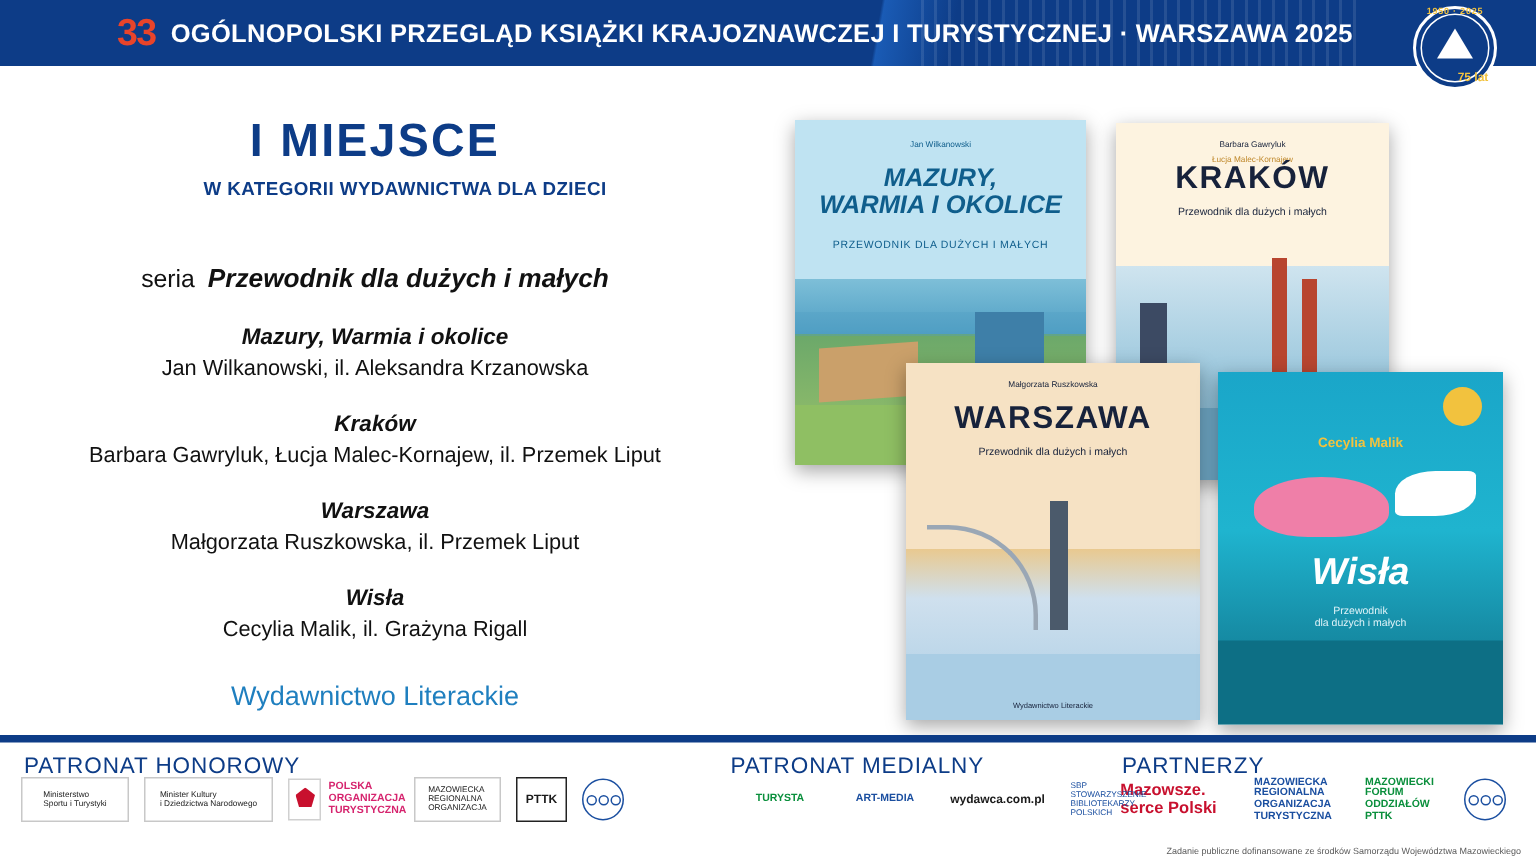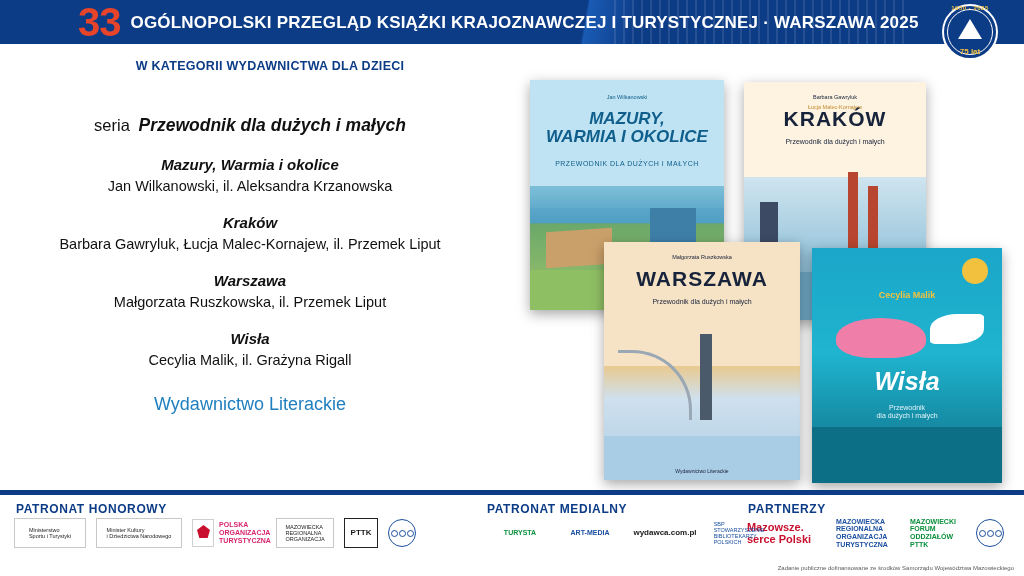--- a/index.html
+++ b/index.html
@@ -16,21 +16,21 @@
     position: absolute; top: 0; left: 0; width: 1024px; height: 44px;
     background: #0d3c87;
     display: flex; align-items: center;
   }
   .header-accent {
     position: absolute; top: 0; left: 0; width: 1024px; height: 44px;
     background: linear-gradient(100deg, #0d3c87 0%, #0d3c87 57%, #1a5bb5 57.2%, #0d3c87 62%, #0d3c87 100%);
   }
   .header-inner { position: relative; display: flex; align-items: center; padding-left: 78px; z-index: 3; }
   .edition-num {
-    color: #e8442a; font-size: 40px; font-weight: bold;
+    color: #e8442a; font-size: 25px; font-weight: bold;
     font-family: "Liberation Sans", sans-serif; letter-spacing: -1px;
     margin-right: 10px; line-height: 1;
   }
   .header-title {
     color: #ffffff; font-size: 17px; font-weight: bold; letter-spacing: 0.2px;
     white-space: nowrap; line-height: 1;
   }
   .header-stripes {
     position: absolute; right: 120px; top: 0; height: 44px; width: 290px; z-index: 1;
     background: repeating-linear-gradient(90deg, rgba(255,255,255,0.10) 0 2px, rgba(255,255,255,0) 2px 9px);
@@ -46,21 +46,21 @@
   .badge .ring2 {
     position: absolute; left: 13px; top: 7px; width: 46px; height: 46px;
     border-radius: 50%; border: 1px solid #ffffff;
   }
   .badge .tree {
     position: absolute; left: 24px; top: 17px; width: 0; height: 0;
     border-left: 12px solid transparent; border-right: 12px solid transparent;
     border-bottom: 20px solid #ffffff;
   }
   .badge .yrs {
-    position: absolute; left: 0; top: 45px; width: 72px; text-align: center;
+    position: absolute; left: 12px; top: 45px; width: 72px; text-align: center;
     color: #f2c23e; font-size: 8px; font-weight: bold;
   }
   .badge .top-years {
     position: absolute; left: 0; top: 3px; width: 72px; text-align: center;
     color: #f2c23e; font-size: 6px; font-weight: bold; letter-spacing: 0.5px;
   }
 
   
   .left { position: absolute; left: 0; top: 52px; width: 500px; }
   .place-title {
@@ -122,21 +122,21 @@
 
   .cov-band { position: absolute; left: 0; right: 0; }
 
   
   .footer {
     position: absolute; left: 0; bottom: 0; width: 1024px; height: 86px;
     background: #ffffff; border-top: 2px solid #0d3c87;
   }
   .footer-topline { position: absolute; left: 0; top: 0; width: 1024px; height: 3px; background: #0d3c87; }
   .foot-head {
-    position: absolute; font-size: 12px; font-weight: bold; color: #0d3c87; letter-spacing: 0.6px;
+    position: absolute; font-size: 15px; font-weight: normal; color: #0d3c87; letter-spacing: 0.6px;
   }
   #foot-head-1 { left: 16px; top: 10px; }
   #foot-head-2 { left: 487px; top: 10px; }
   #foot-head-3 { left: 748px; top: 10px; }
   .logo-row { position: absolute; display: flex; align-items: center; gap: 10px; }
   #logos-1 { left: 14px; top: 26px; }
   #logos-2 { left: 487px; top: 26px; }
   #logos-3 { left: 742px; top: 26px; }
   .logo {
     height: 30px; display: flex; align-items: center; justify-content: center;
@@ -183,20 +183,21 @@
     <div class="badge">
       <div class="ring"></div>
       <div class="ring2"></div>
       <div class="tree"></div>
       <div class="top-years">1950 · 2025</div>
       <div class="yrs">75 lat</div>
     </div>
   </div>
 
   <div class="left">
+    <div class="place-title">I MIEJSCE</div>
     <div class="category">W KATEGORII WYDAWNICTWA DLA DZIECI</div>
 
     <div class="series-line">
       <span class="series-label">seria</span>
       <span class="series-name">Przewodnik dla dużych i małych</span>
     </div>
 
     <div class="entry">
       <div class="title">Mazury, Warmia i okolice</div>
       <div class="authors">Jan Wilkanowski, il. Aleksandra Krzanowska</div>

